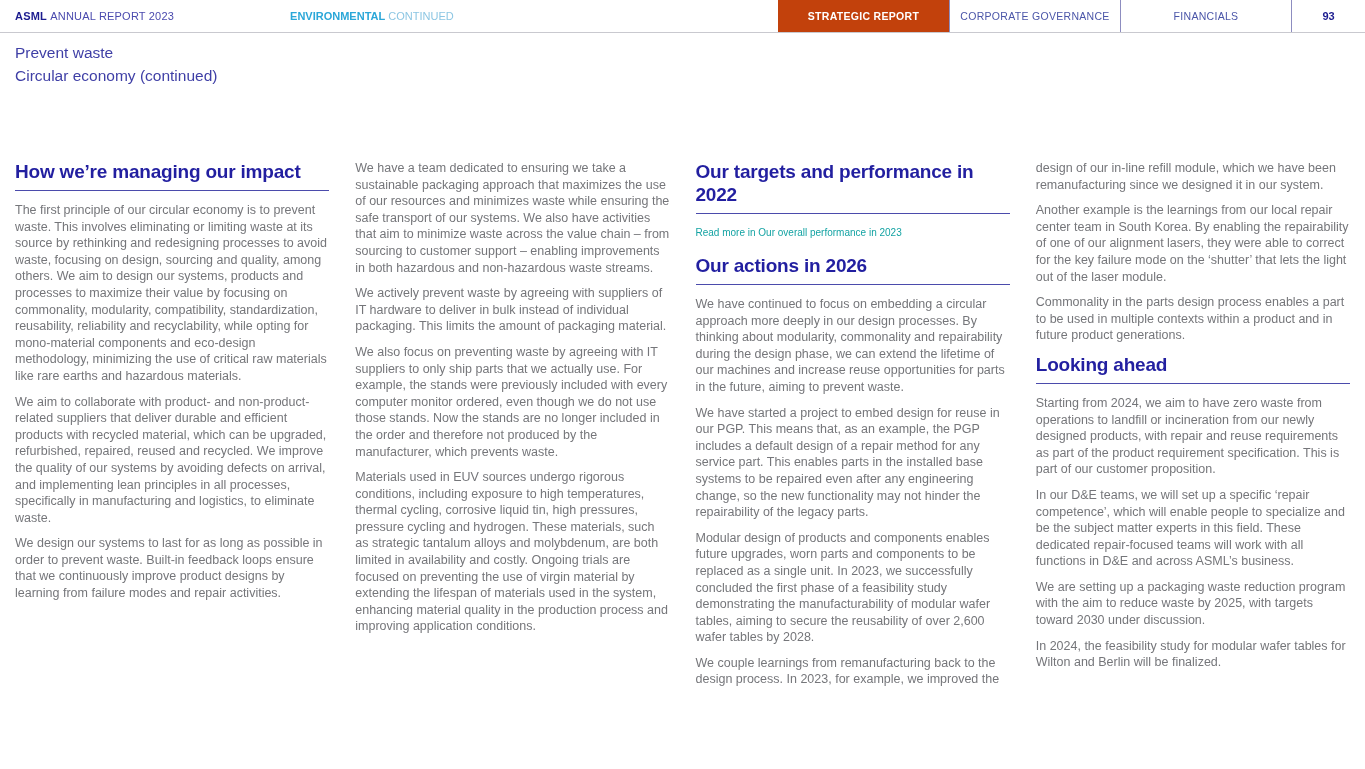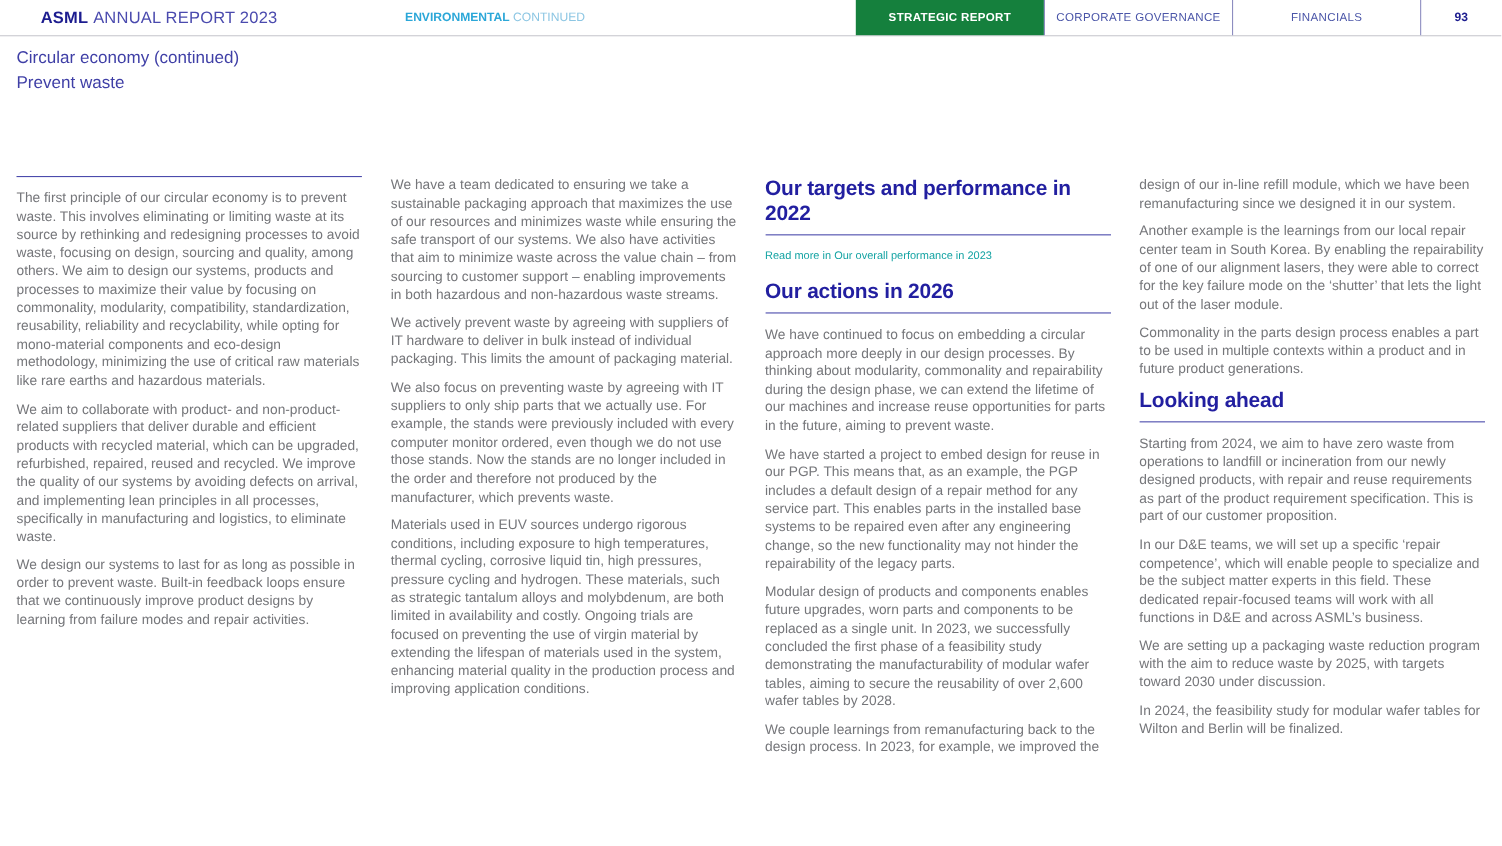--- a/index.html
+++ b/index.html
@@ -2,31 +2,31 @@
 <html><head>
 <meta charset="utf-8">
 <style>
   * { margin:0; padding:0; box-sizing:border-box; }
   html,body { width:1365px; height:769px; background:#ffffff; overflow:hidden;
     font-family:"Liberation Sans", sans-serif; }
 
   
   .header { display:flex; align-items:stretch; height:33px; border-bottom:1px solid #c9c9cf; }
   .header-left { display:flex; align-items:center; padding-left:15px; flex:0 0 auto; }
-  .brand { font-size:15px; color:#4a4aae; letter-spacing:.2px; white-space:nowrap;margin-left:22px; }
+  .brand { font-size:11px; color:#4a4aae; letter-spacing:.2px; white-space:nowrap; }
   .brand b { color:#1c1c8f; font-weight:bold; }
   .section-label { margin-left:88px; font-size:11px; white-space:nowrap; }
   .section-label b { color:#2ba7d8; font-weight:bold;padding-left:28px; }
   .section-label span.cont { color:#8cc6e3; font-weight:normal; }
   .header-spacer { flex:1 1 auto; }
   .tabs { display:flex; align-items:stretch; flex:0 0 auto; }
   .tab { width:171px; display:flex; align-items:center; justify-content:center;
     font-size:10.5px; color:#4a55a8; border-left:1px solid #8d8dc0; cursor:pointer;
     letter-spacing:.3px; }
-  .tab.active { background:#15803d; color:#ffffff; font-weight:bold; border-left:none; }
+  .tab.active { background:#c2410c; color:#ffffff; font-weight:bold; border-left:none; }
   .page-cell { width:74px; display:flex; align-items:center; justify-content:center;
     border-left:1px solid #8d8dc0; font-size:11px; font-weight:bold; color:#1c1c8f; }
 
   
   .intro { padding:8px 15px 0 15px; }
   .intro div { font-size:15.5px; line-height:23px; color:#3f3fa6; }
 
   
   .content { display:grid; grid-template-columns:repeat(4,1fr); column-gap:26px;
     padding:0 15px; margin-top:73px; }
@@ -49,27 +49,28 @@
   <div class="header-spacer"></div>
   <div class="tabs">
     <div class="tab active">STRATEGIC REPORT</div>
     <div class="tab">CORPORATE GOVERNANCE</div>
     <div class="tab">FINANCIALS</div>
   </div>
   <div class="page-cell">93</div>
 </div>
 
 <div class="intro">
+  <div>Prevent waste</div>
   <div>Circular economy (continued)</div>
-  <div>Prevent waste</div>
 </div>
 
 <div class="content">
 
   <div class="col">
+    <h2>How we’re managing our impact</h2>
     <hr class="rule">
     <p>The first principle of our circular economy is to prevent waste. This involves eliminating or limiting waste at its source by rethinking and redesigning processes to avoid waste, focusing on design, sourcing and quality, among others. We aim to design our systems, products and processes to maximize their value by focusing on commonality, modularity, compatibility, standardization, reusability, reliability and recyclability, while opting for mono-material components and eco-design methodology, minimizing the use of critical raw materials like rare earths and hazardous materials.</p>
     <p>We aim to collaborate with product- and non-product-related suppliers that deliver durable and efficient products with recycled material, which can be upgraded, refurbished, repaired, reused and recycled. We improve the quality of our systems by avoiding defects on arrival, and implementing lean principles in all processes, specifically in manufacturing and logistics, to eliminate waste.</p>
     <p>We design our systems to last for as long as possible in order to prevent waste. Built-in feedback loops ensure that we continuously improve product designs by learning from failure modes and repair activities.</p>
   </div>
 
   <div class="col">
     <p>We have a team dedicated to ensuring we take a sustainable packaging approach that maximizes the use of our resources and minimizes waste while ensuring the safe transport of our systems. We also have activities that aim to minimize waste across the value chain – from sourcing to customer support – enabling improvements in both hazardous and non-hazardous waste streams.</p>
     <p>We actively prevent waste by agreeing with suppliers of IT hardware to deliver in bulk instead of individual packaging. This limits the amount of packaging material.</p>
     <p>We also focus on preventing waste by agreeing with IT suppliers to only ship parts that we actually use. For example, the stands were previously included with every computer monitor ordered, even though we do not use those stands. Now the stands are no longer included in the order and therefore not produced by the manufacturer, which prevents waste.</p>

